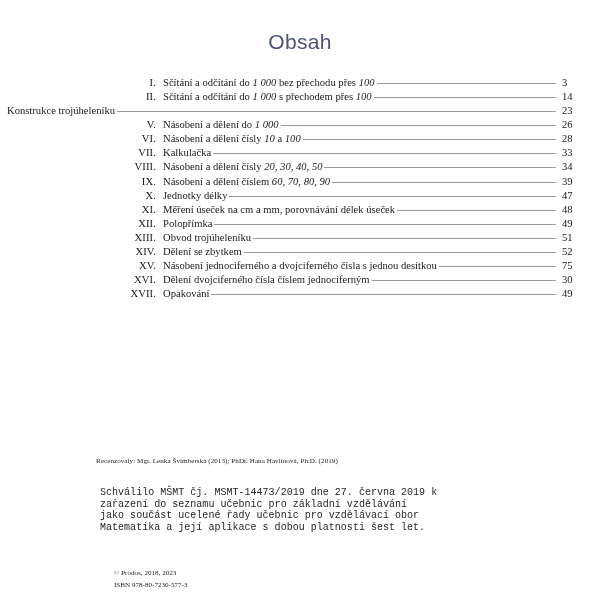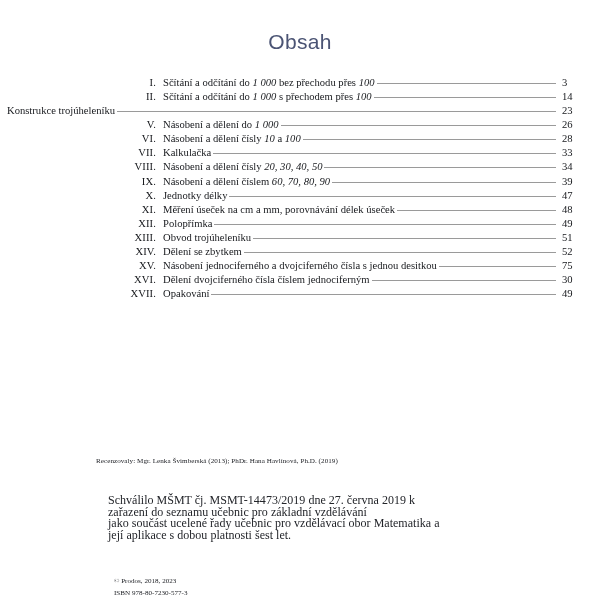--- a/index.html
+++ b/index.html
@@ -115,26 +115,27 @@
 
   .reviewers {
     font-size: 7.1px;
     line-height: 10px;
     color: #23252a;
     margin: 0;
     letter-spacing: 0.05px;
   }
 
   .approval {
-    font-size: 12px;
+    font-size: 10px;
     line-height: 11.6px;
     color: #23252a;
-    margin: 12px;
+    margin: 4px;
     padding-top: 17px;
     letter-spacing: 0.02px;
+    font-family: Liberation Mono, monospace;
   }
 
   .imprint {
     font-size: 7.1px;
     line-height: 11.2px;
     color: #23252a;
     margin: 18px;
     padding-top: 17px;
   }
 

